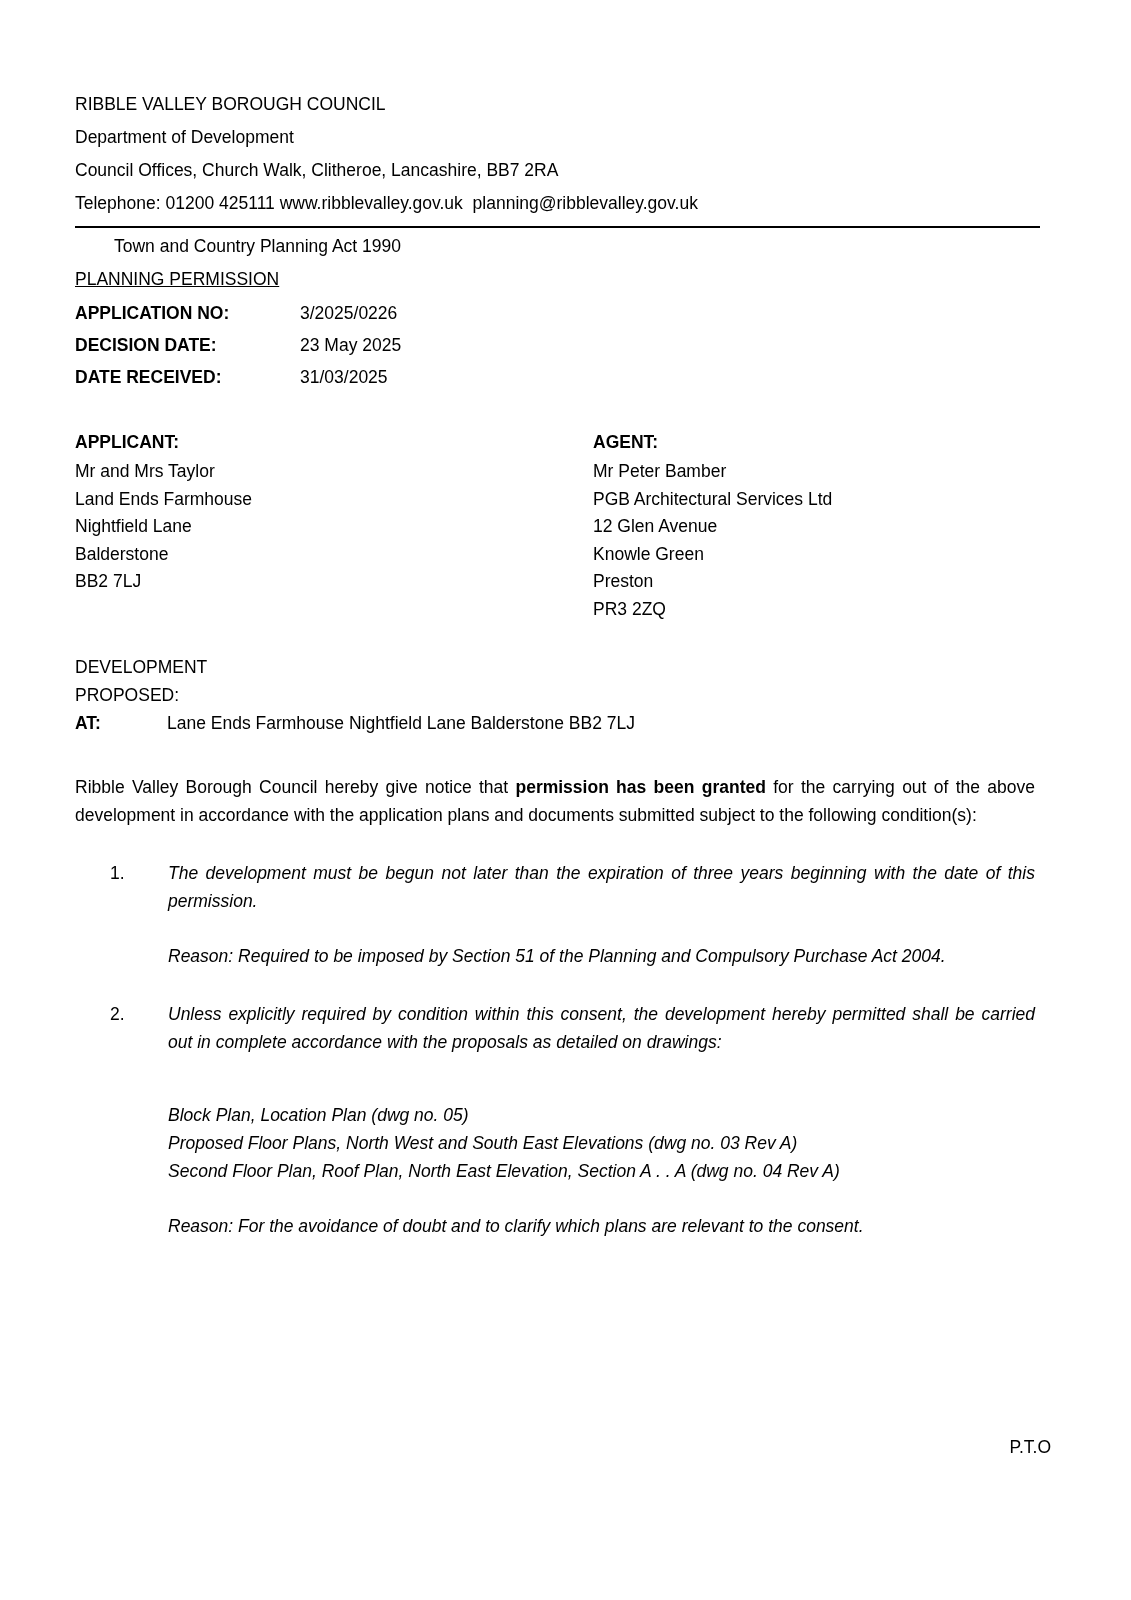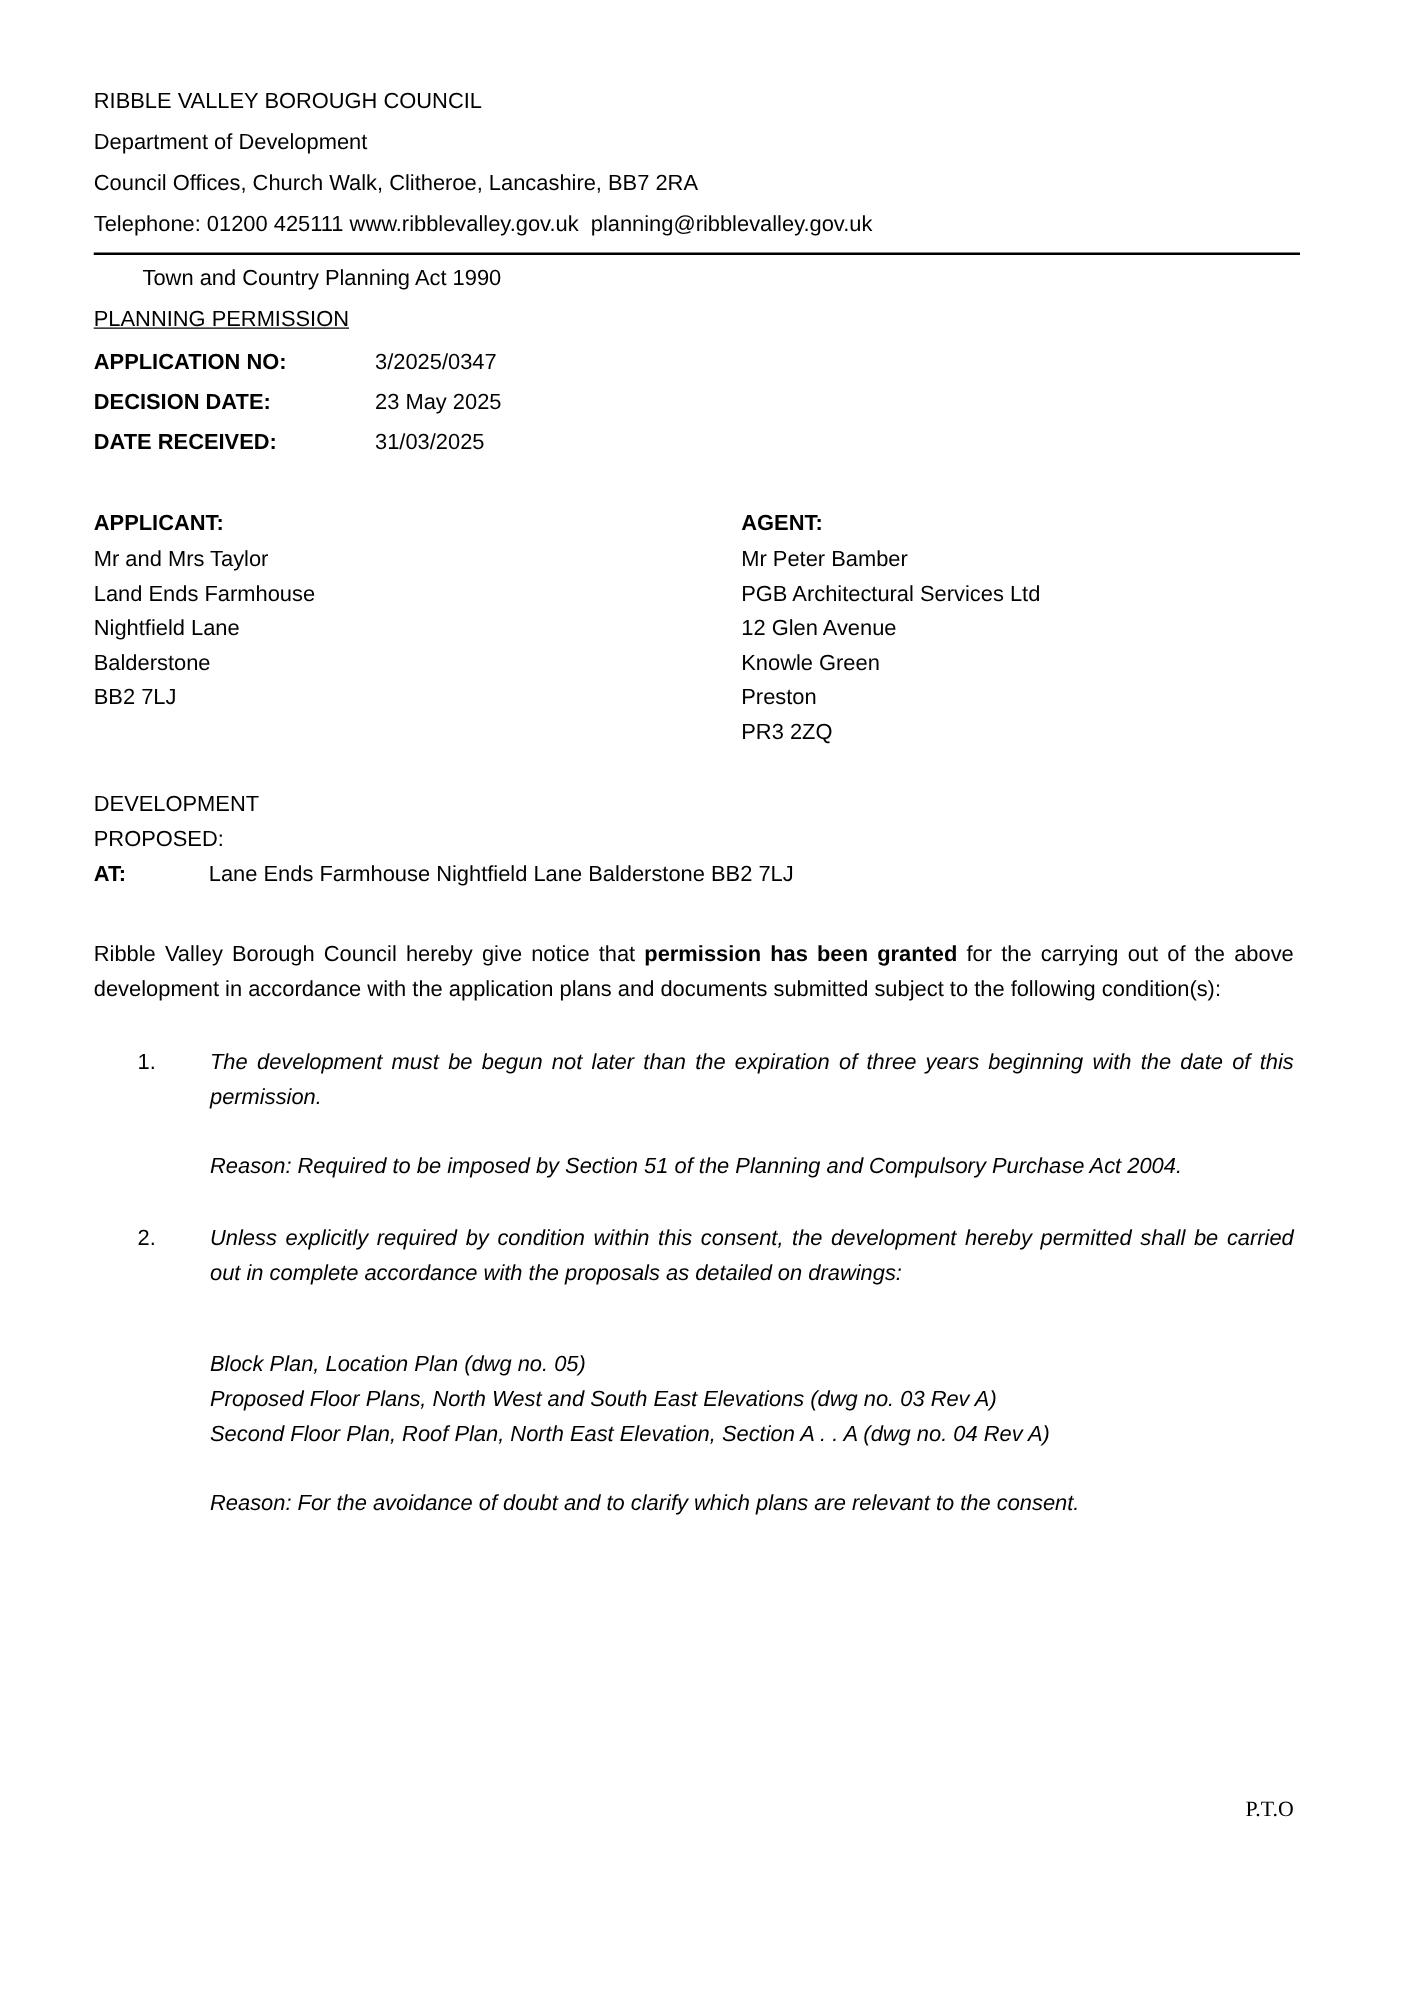--- a/index.html
+++ b/index.html
@@ -5,21 +5,21 @@
   html, body {
     margin: 0;
     padding: 0;
     background: #ffffff;
   }
   .page {
     position: relative;
     width: 1131px;
     height: 1600px;
     box-sizing: border-box;
-    padding: 64px 96px 0 75px;
+    padding: 88px 96px 0 75px;
     font-family: "Liberation Sans", sans-serif;
     font-size: 17.5px;
     color: #000000;
     background: #ffffff;
     overflow: hidden;
   }
   .hdr-line { line-height: 33px; }
   .hdr-contact { white-space: pre-wrap; }
   .rule {
     border: none;
@@ -89,23 +89,22 @@
   }
   .cond-body { flex: 1; line-height: 28px; font-style: italic; }
   .cond-body p { margin: 0; }
   .cond-body p.gap { margin-top: 27px; }
   .just { text-align: justify; }
   .drawings { margin-top: 45px; }
   .drawing-line { line-height: 28px; }
   .footer-pto {
     position: absolute;
     top: 1433px;
-    right: 96px;
+    right: 80px;
     line-height: 28px;
-    font-family: Liberation Serif, serif;
   }
 </style>
 </head>
 <body>
 
 <div class="page">
 
   <header>
     <div class="hdr-line">RIBBLE VALLEY BOROUGH COUNCIL</div>
     <div class="hdr-line">Department of Development</div>
@@ -113,21 +112,21 @@
     <div class="hdr-line hdr-contact">Telephone: 01200 425111 www.ribblevalley.gov.uk  planning@ribblevalley.gov.uk</div>
   </header>
 
   <hr class="rule">
 
   <div class="hdr-line act">Town and Country Planning Act 1990</div>
   <div class="doc-title">PLANNING PERMISSION</div>
 
   <section class="meta">
     <div class="meta-row">
-      <span class="meta-label">APPLICATION NO:</span><span class="meta-value">3/2025/0347</span>
+      <span class="meta-label">APPLICATION NO:</span><span class="meta-value">3/2025/0226</span>
     </div>
     <div class="meta-row">
       <span class="meta-label">DECISION DATE:</span><span class="meta-value">23 May 2025</span>
     </div>
     <div class="meta-row">
       <span class="meta-label">DATE RECEIVED:</span><span class="meta-value">31/03/2025</span>
     </div>
   </section>
 
   <section class="parties">

